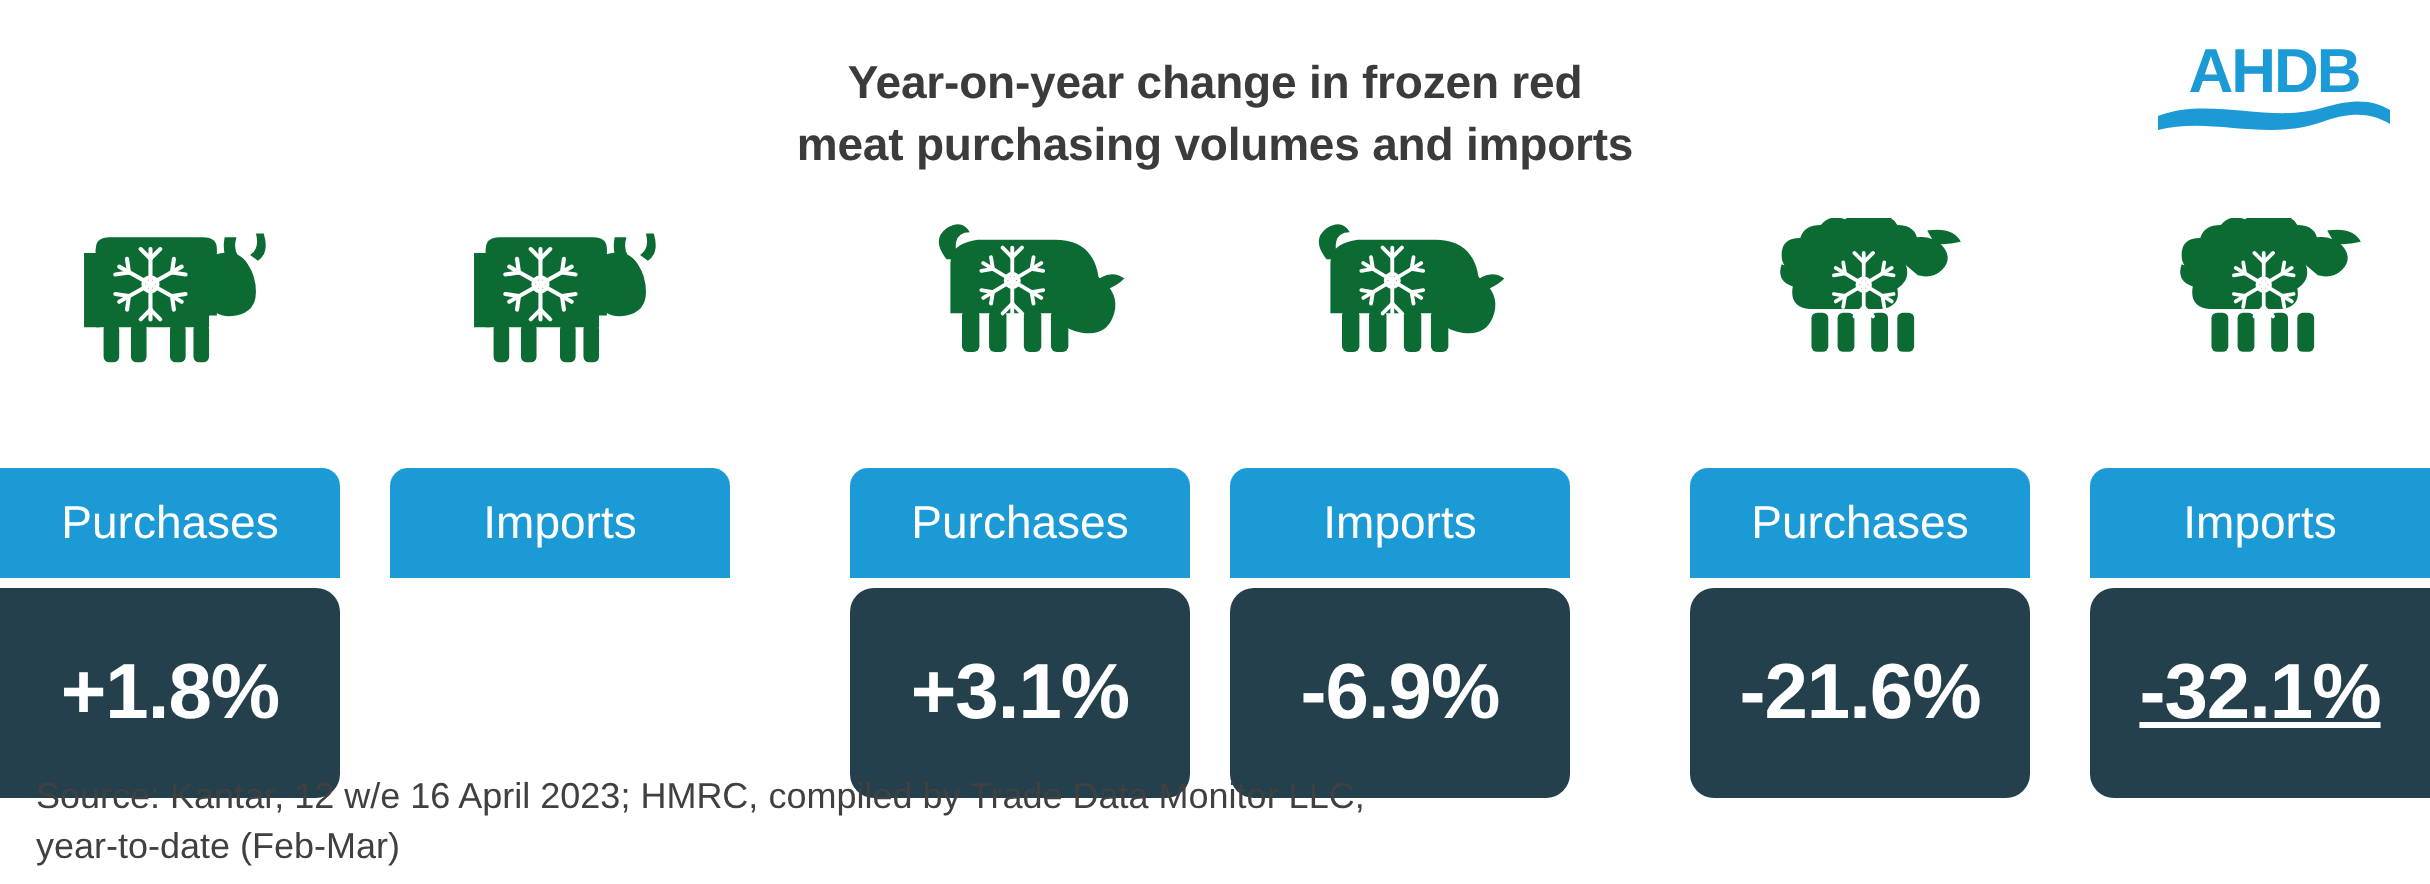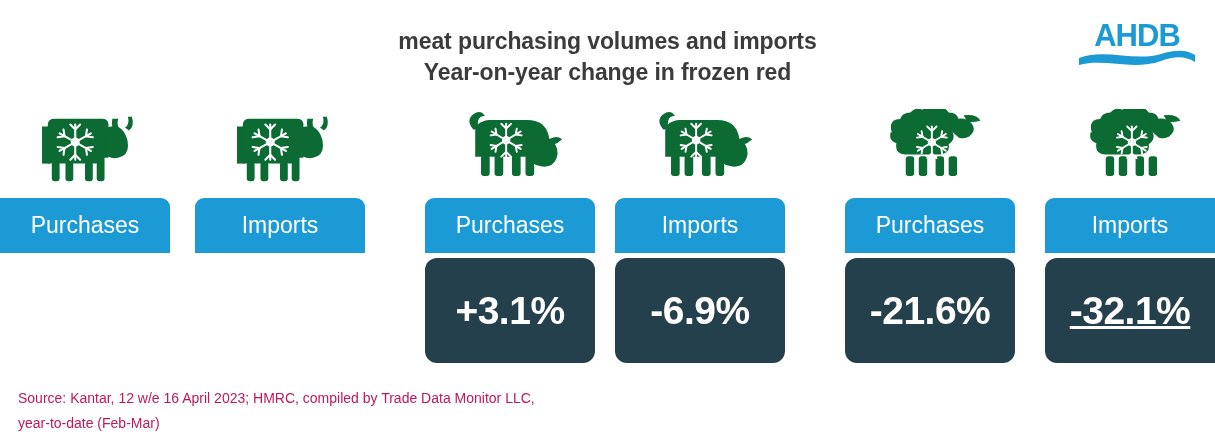--- a/index.html
+++ b/index.html
@@ -80,20 +80,21 @@
   .label-box {
     height: 55px;
     background: #1b9ad6;
     border-radius: 9px 9px 0 0;
     display: flex;
     align-items: center;
     justify-content: center;
     color: #ffffff;
     font-size: 23px;
     line-height: 1;
+    margin-top: 36px;
   }
   .value-box {
     margin-top: 5px;
     height: 105px;
     background: #24404d;
     border-radius: 12px;
     display: flex;
     align-items: center;
     justify-content: center;
     color: #ffffff;
@@ -108,39 +109,39 @@
   .edge-left .value-box  { border-top-left-radius: 0; border-bottom-left-radius: 0; }
   .edge-right .label-box { border-top-right-radius: 0; }
   .edge-right .value-box { border-top-right-radius: 0; border-bottom-right-radius: 0; text-decoration: underline; }
 
   
   .source {
     position: absolute;
     left: 18px;
     top: 386px;
     width: 900px;
-    font-size: 14px;
+    font-size: 18px;
     line-height: 25px;
-    color: #be185d;
+    color: #404040;
   }
   .source-line { display: block; }
 </style>
 </head>
 <body>
 
 <div class="logo">
   <svg viewBox="0 0 120 52" width="120" height="52" aria-hidden="true">
     <text x="60" y="30" text-anchor="middle" font-family="Liberation Sans, sans-serif" font-size="31" font-weight="bold" fill="#1b9ad6" letter-spacing="-1">AHDB</text>
     <path d="M2 42 C 28 32, 58 46, 84 38 C 100 33, 110 34, 118 39 L 118 46 C 108 40, 98 40, 84 45 C 56 55, 28 42, 2 49 Z" fill="#1b9ad6"></path>
   </svg>
 </div>
 
 <div class="title">
+  <span class="title-line">Year-on-year change in frozen red</span>
   <span class="title-line">meat purchasing volumes and imports</span>
-  <span class="title-line">Year-on-year change in frozen red</span>
 </div>
 
 <div class="panels">
 
   <div class="group beef">
 
     <div class="cell a edge-left">
       <div class="icon-wrap">
         <svg viewBox="0 0 120 86" width="118" height="84" aria-hidden="true">
           <g fill="#0b6b33">
@@ -169,20 +170,21 @@
               <line x1="61" y1="44" x2="68" y2="43"></line>
             <line x1="61" y1="32" x2="62" y2="25"></line>
               <line x1="61" y1="32" x2="68" y2="33"></line>
             <line x1="39" y1="44" x2="38" y2="51"></line>
               <line x1="39" y1="44" x2="32" y2="43"></line>
             <circle cx="50" cy="38" r="3.6"></circle>
           </g>
         </svg>
       </div>
       <div class="label-box">Purchases</div>
+      <div class="value-box">+1.8%</div>
     </div>
 
     <div class="cell b">
       <div class="icon-wrap">
         <svg viewBox="0 0 120 86" width="118" height="84" aria-hidden="true">
           <g fill="#0b6b33">
             <path d="M16 22 h8 v38 h-8 z"></path>
             <path d="M22 20 h58 v40 h-58 z"></path>
             <path d="M22 20 q0 -6 7 -6 h48 q7 0 7 6 v34 h-62 z"></path>
             <path d="M80 24 q14 -6 20 4 q4 6 4 14 q0 10 -10 12 q-10 2 -14 -6 z"></path>

